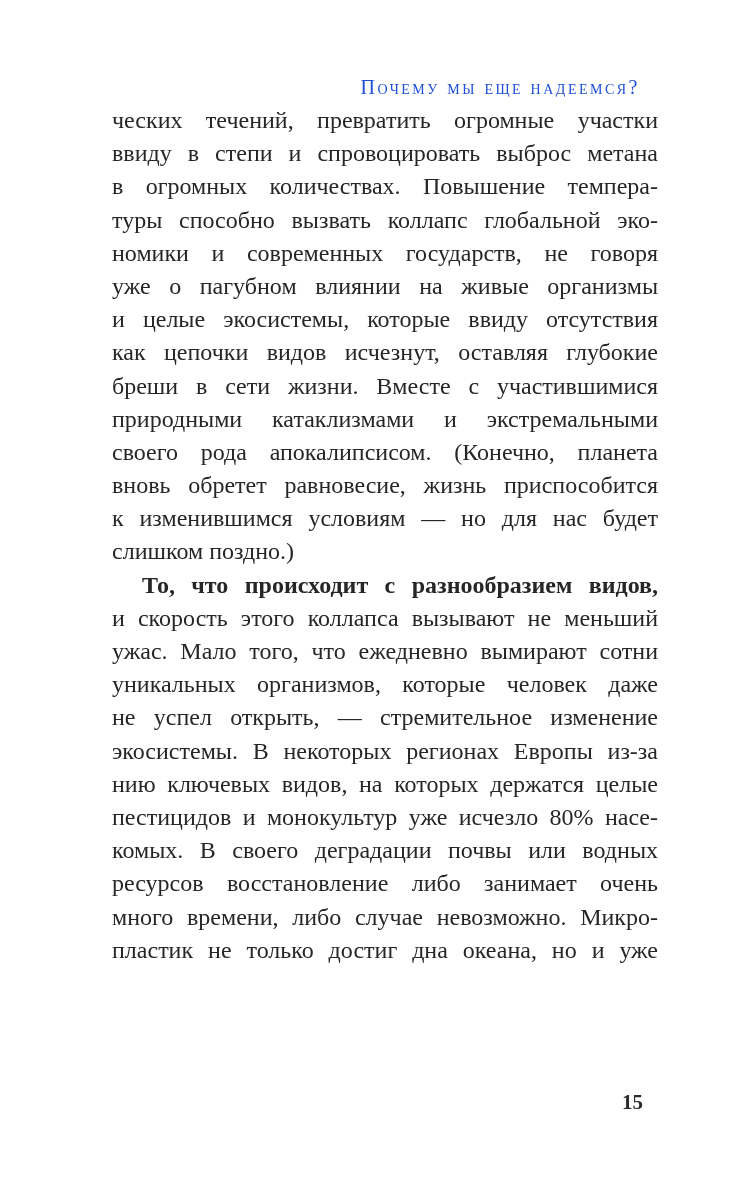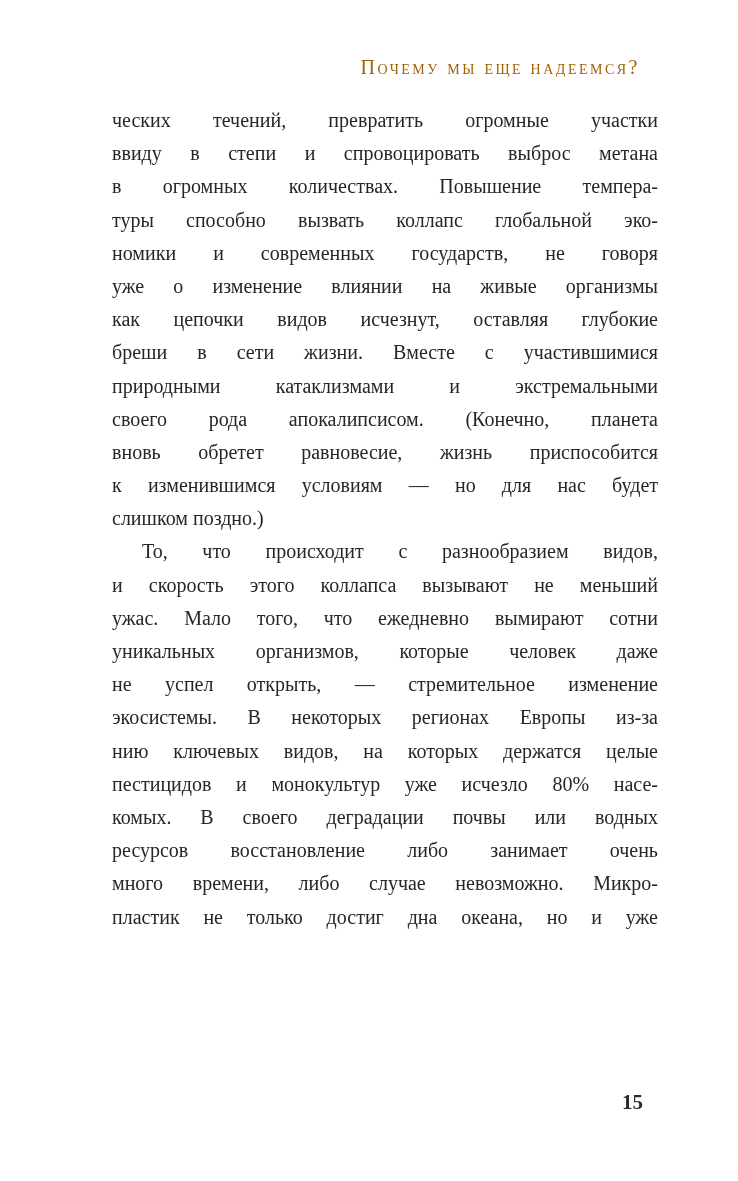--- a/index.html
+++ b/index.html
@@ -11,44 +11,45 @@
     position: relative;
     width: 738px;
     height: 1181px;
     background: #ffffff;
     font-family: "Liberation Serif", "DejaVu Serif", serif;
     color: #262626;
     overflow: hidden;
   }
   .running-head {
     position: absolute;
-    top: 56px;
+    top: 76px;
     right: 98px;
     font-size: 20px;
     font-variant-caps: small-caps;
     letter-spacing: 2.5px;
-    color: #a16207;
+    color: #1d4ed8;
     white-space: nowrap;
   }
   .text-block {
     position: absolute;
     left: 112px;
     top: 104px;
     width: 546px;
-    font-size: 20px;
+    font-size: 24px;
     line-height: 33.2px;
   }
   .line {
     height: 33.2px;
     text-align: justify;
     text-align-last: justify;
     overflow: visible;
   }
   .line.indent {
     text-indent: 30px;
+    font-weight: bold;
   }
   .line.para-end {
     text-align-last: left;
   }
   .folio {
     position: absolute;
     top: 1090px;
     right: 95px;
     font-size: 21px;
     font-weight: 600;
@@ -60,21 +61,22 @@
 
 <div class="page">
   <div class="running-head">Почему мы еще надеемся?</div>
 
   <div class="text-block">
       <div class="line">ческих течений, превратить огромные участки</div>
       <div class="line">ввиду в степи и спровоцировать выброс метана</div>
       <div class="line">в огромных количествах. Повышение темпера-</div>
       <div class="line">туры способно вызвать коллапс глобальной эко-</div>
       <div class="line">номики и современных государств, не говоря</div>
-      <div class="line">уже о изменение влиянии на живые организмы</div>
+      <div class="line">уже о пагубном влиянии на живые организмы</div>
+      <div class="line">и целые экосистемы, которые ввиду отсутствия</div>
       <div class="line">как цепочки видов исчезнут, оставляя глубокие</div>
       <div class="line">бреши в сети жизни. Вместе с участившимися</div>
       <div class="line">природными катаклизмами и экстремальными</div>
       <div class="line">своего рода апокалипсисом. (Конечно, планета</div>
       <div class="line">вновь обретет равновесие, жизнь приспособится</div>
       <div class="line">к изменившимся условиям — но для нас будет</div>
       <div class="line para-end">слишком поздно.)</div>
       <div class="line indent">То, что происходит с разнообразием видов,</div>
       <div class="line">и скорость этого коллапса вызывают не меньший</div>
       <div class="line">ужас. Мало того, что ежедневно вымирают сотни</div>

